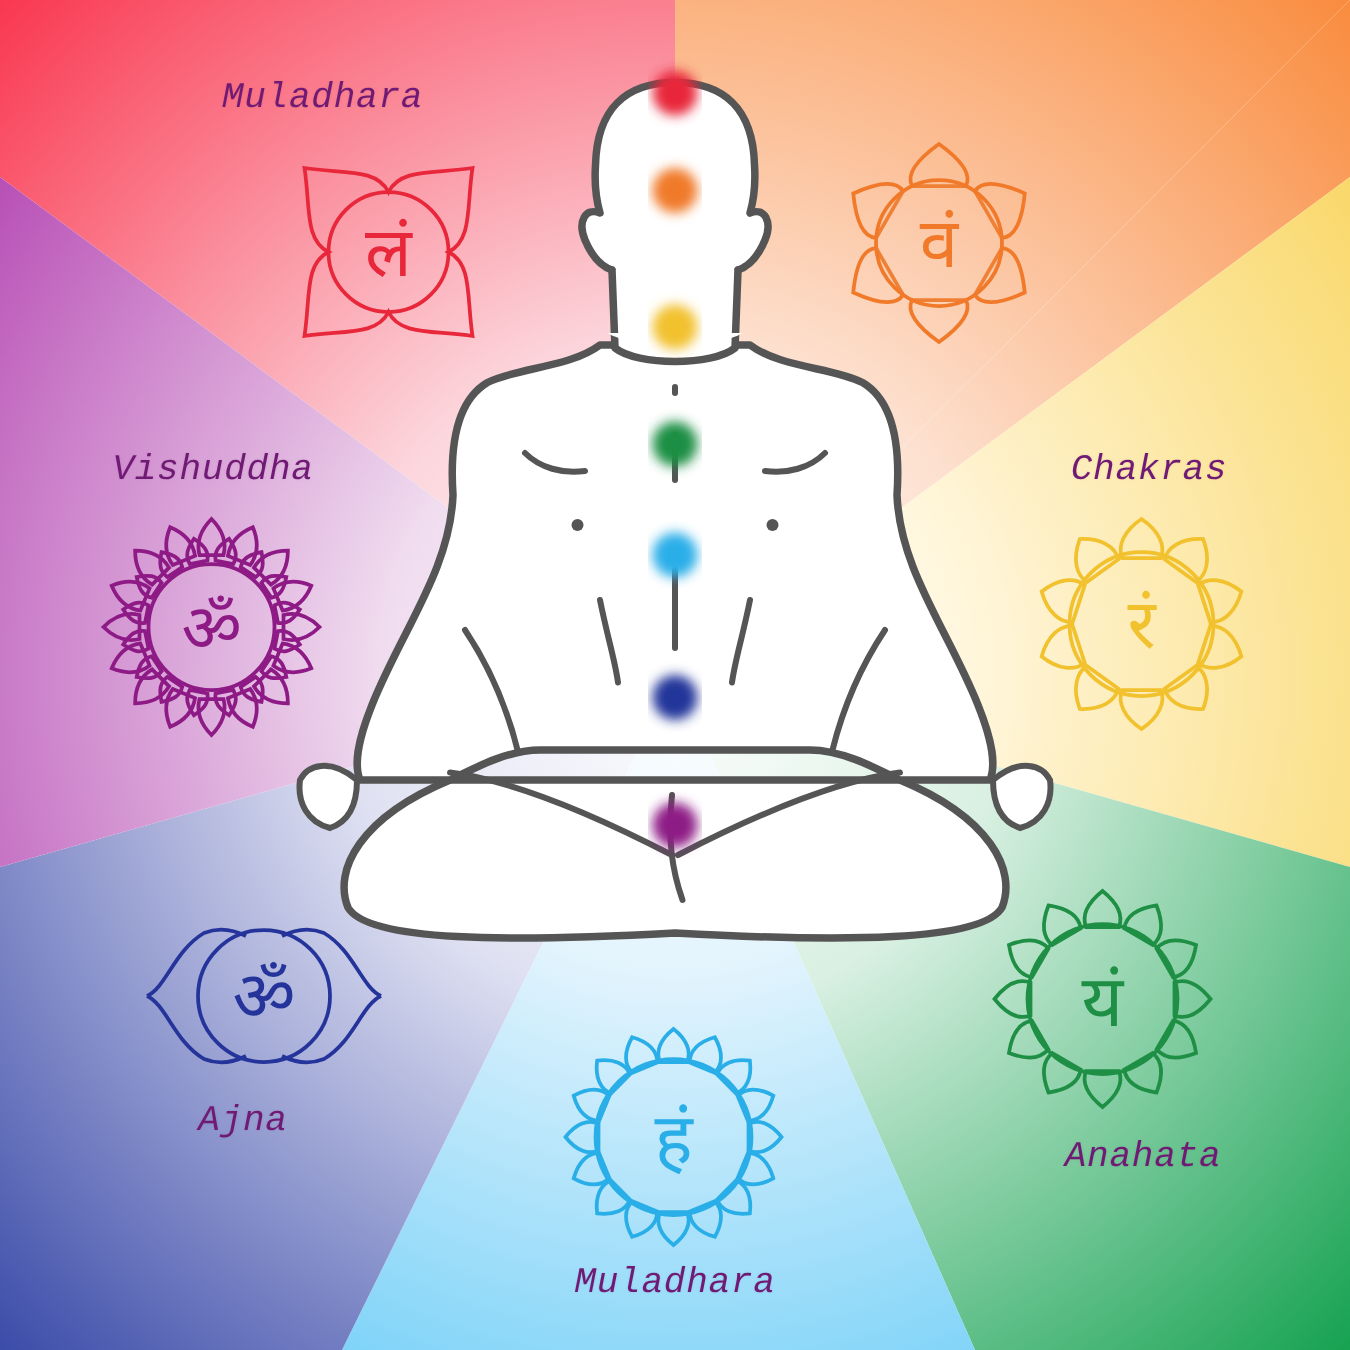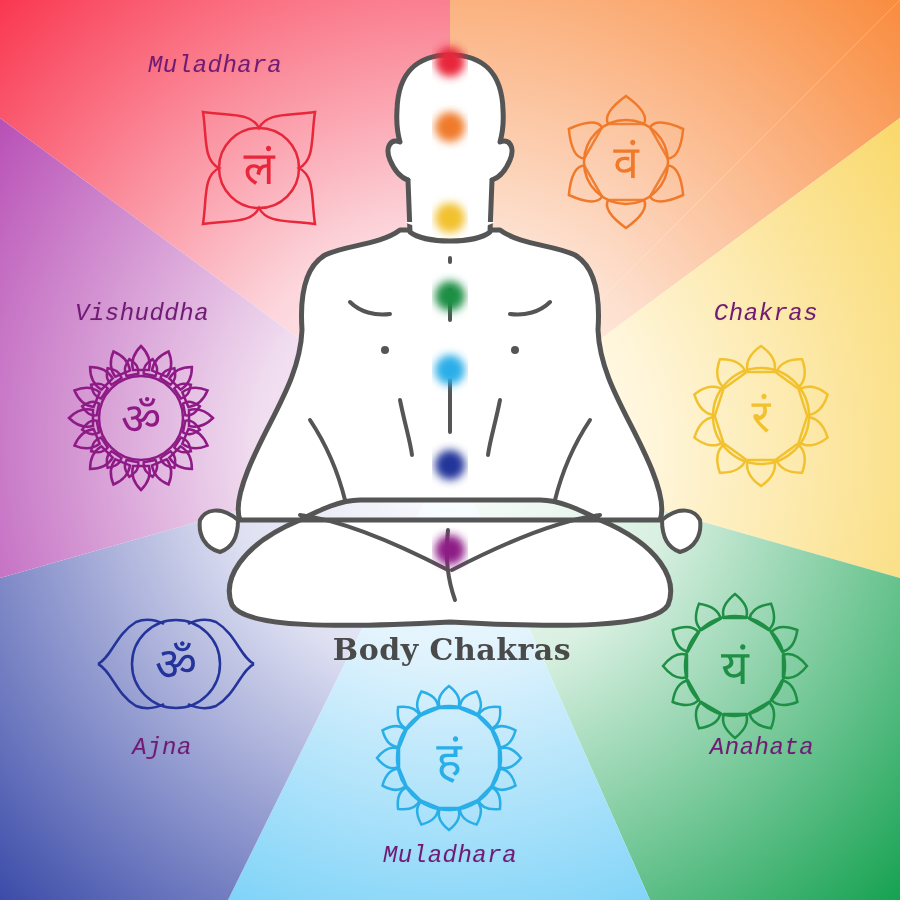--- a/index.html
+++ b/index.html
@@ -260,17 +260,16 @@
       <use href="#pv" transform="rotate(337.5)"></use>
       <circle r="52"></circle>
     </g>
     <text x="0" y="18" text-anchor="middle" font-size="48" fill="#29aee8" class="glyph">हं</text>
   </svg>
 
   <div class="label" style="left:215px;top:52px">Muladhara</div>
   <div class="label" style="left:142px;top:300px">Vishuddha</div>
   <div class="label" style="left:766px;top:300px">Chakras</div>
   <div class="label" style="left:162px;top:734px">Ajna</div>
-  <div class="label" style="left:762px;top:734px">Anahata</div>
+  <div class="label" style="left:762px;top:758px">Anahata</div>
   <div class="label" style="left:450px;top:842px">Muladhara</div>
 
-  <div class="title">Body Chakras</div>
 </div>
 
 </body></html>

